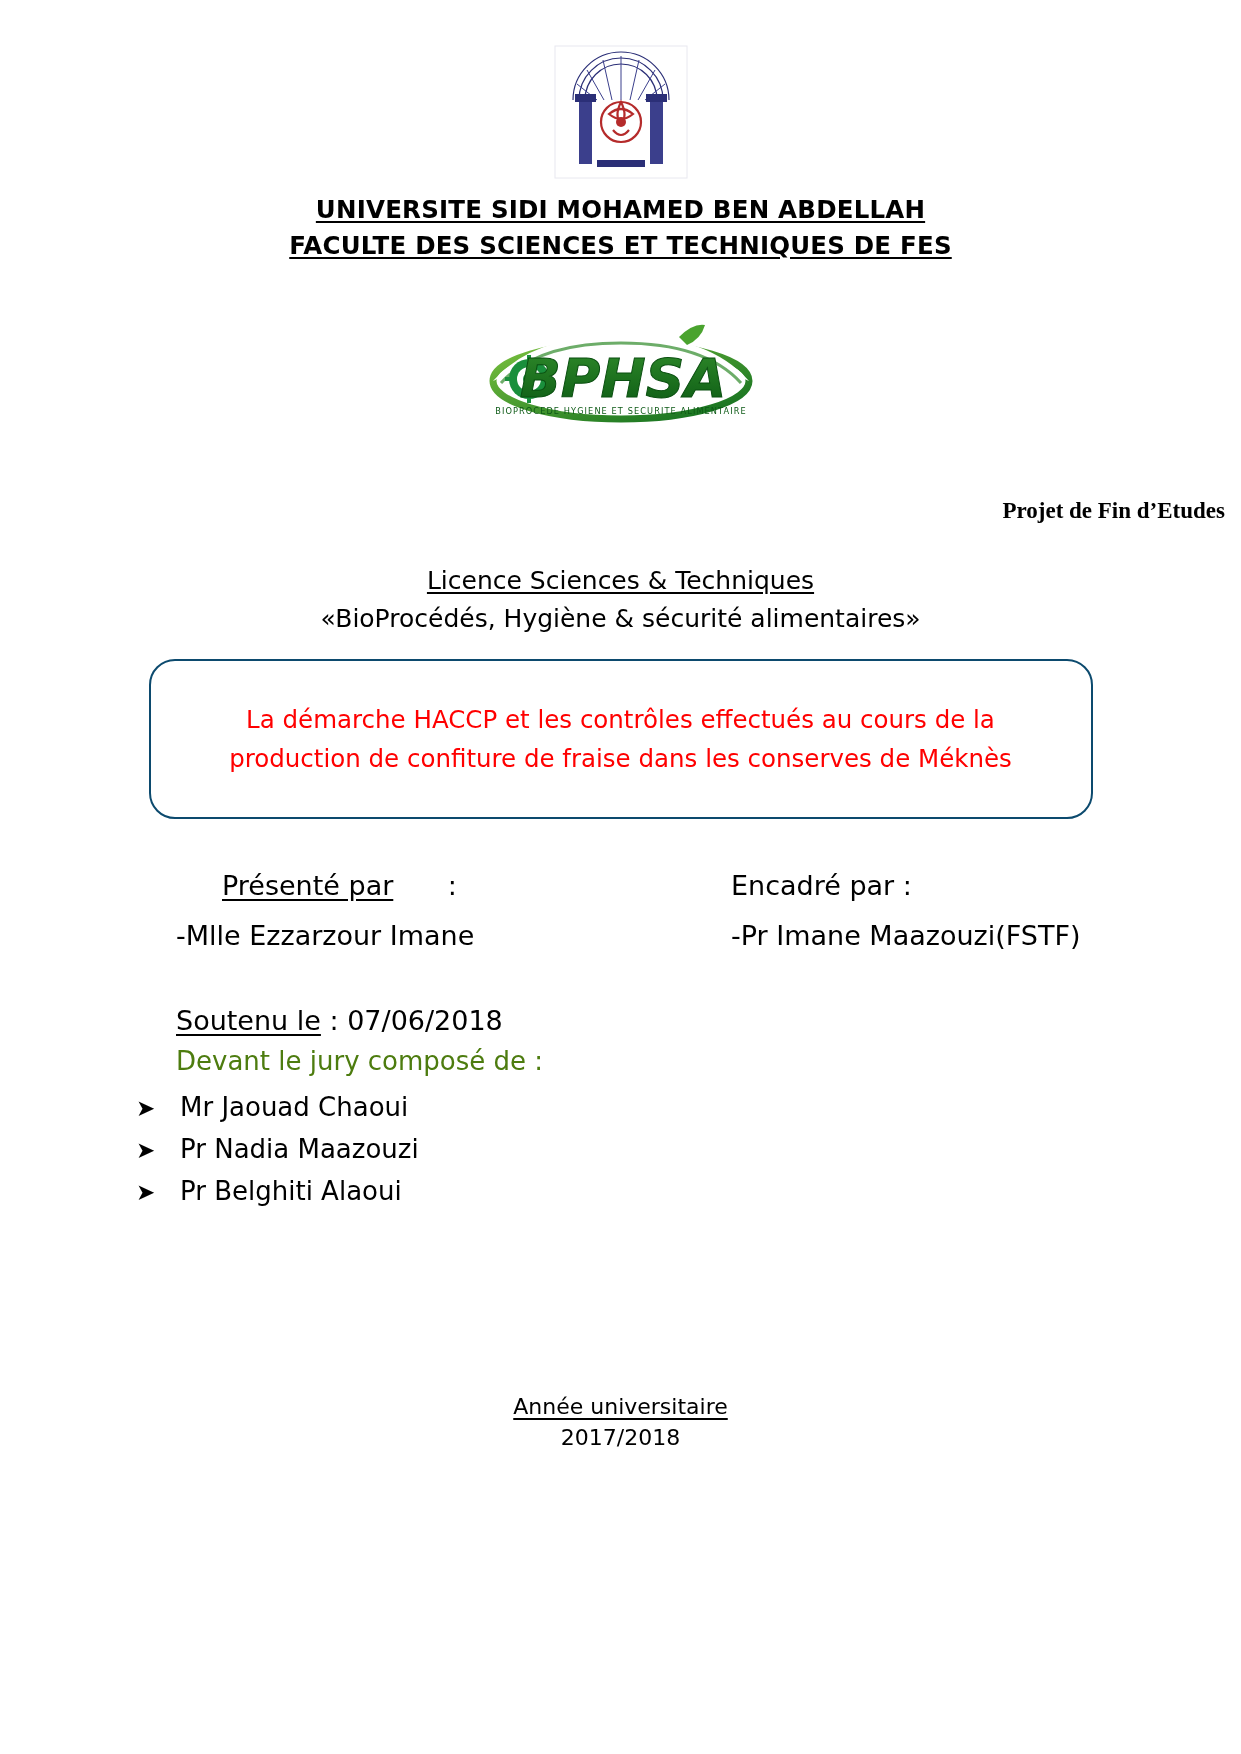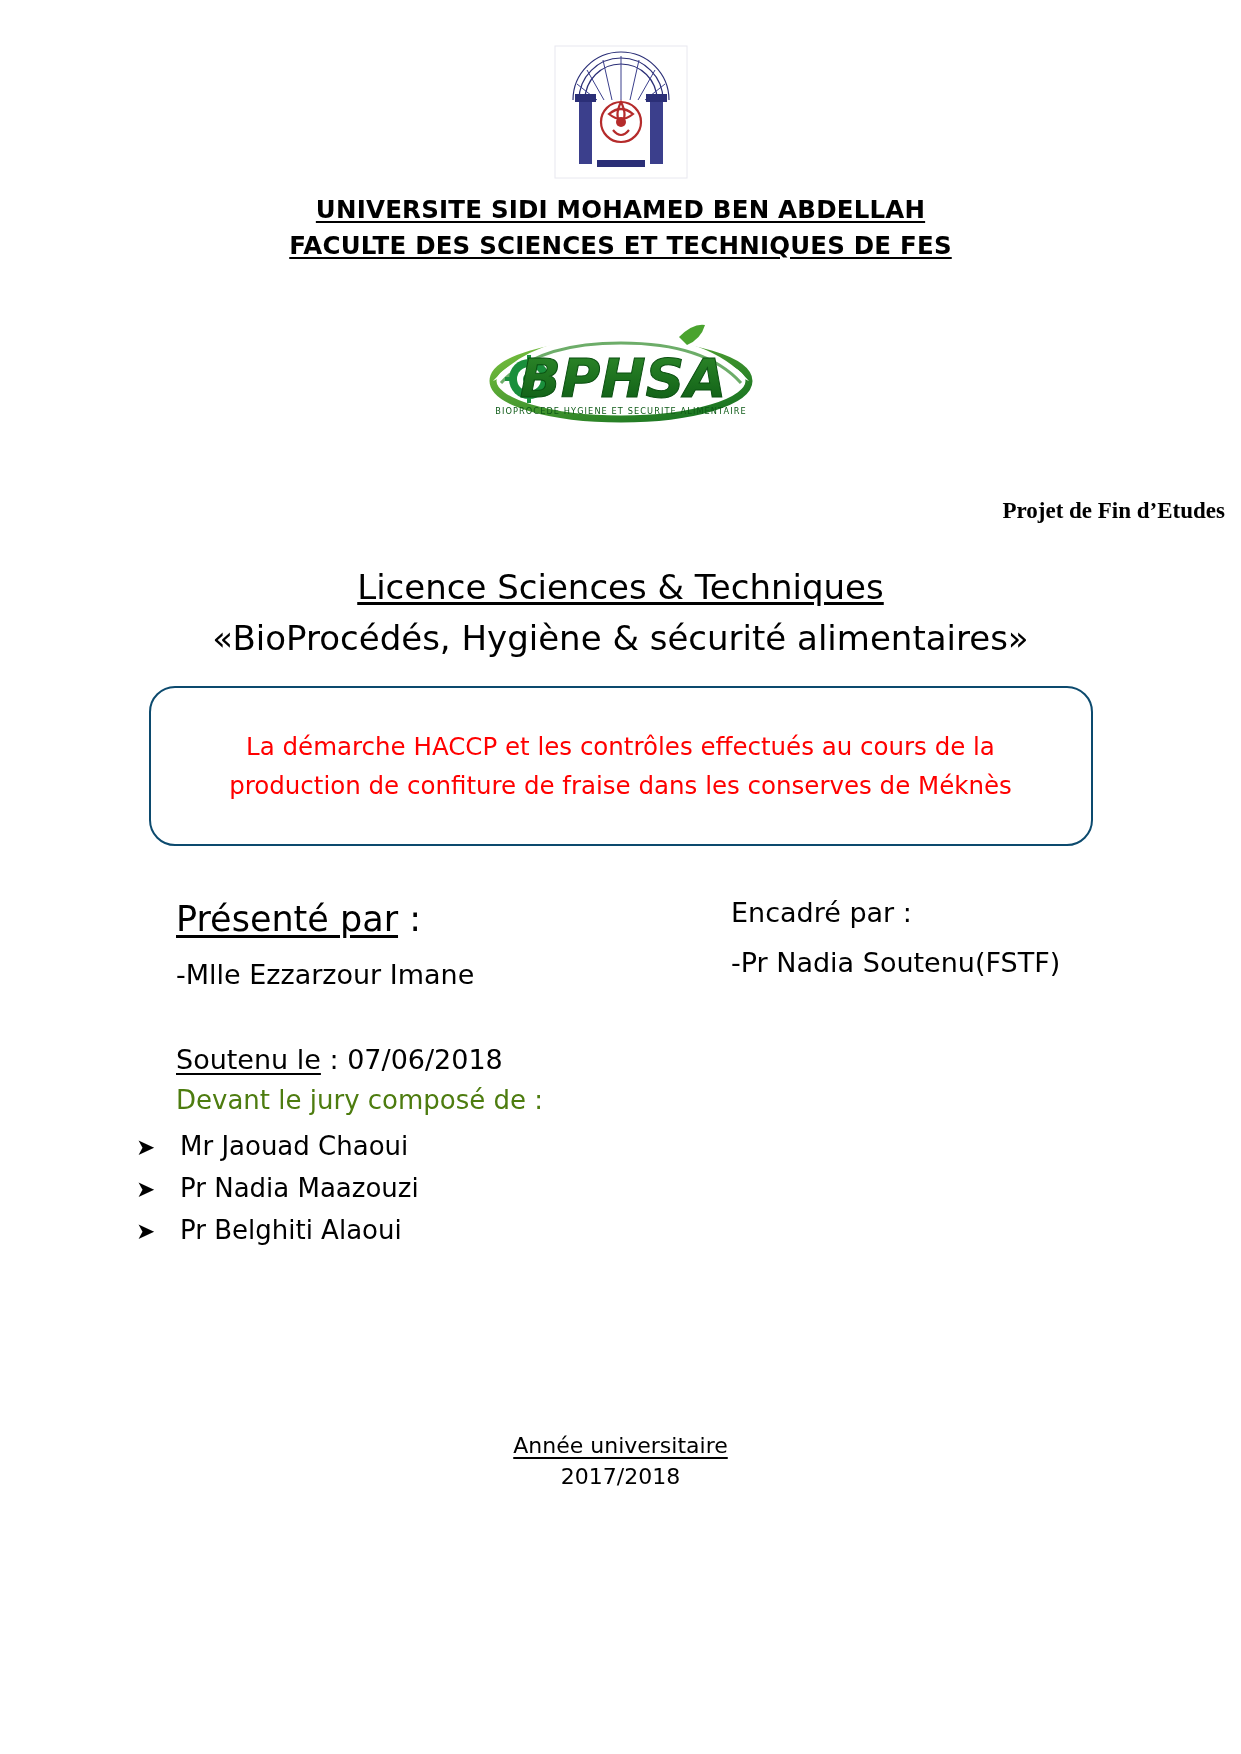--- a/index.html
+++ b/index.html
@@ -74,21 +74,21 @@
     font-weight: bold;
     font-size: 23px;
     color: #000;
   }
 
   
   .degree {
     text-align: center;
     margin-top: 38px;
     font-family: "DejaVu Sans", sans-serif;
-    font-size: 34px;
+    font-size: 25px;
     line-height: 1.5;
     color: #000;
   }
   .degree .l1 {
     text-decoration: underline;
     text-underline-offset: 3px;
   }
 
   
   .title-box-wrap {
@@ -125,22 +125,23 @@
   }
   .authors .col-left {
     width: 470px;
   }
   .authors .col-right {
     flex: 1;
     padding-left: 85px;
   }
   .lbl {
     font-family: "DejaVu Sans", sans-serif;
-    font-size: 35px;
-    color: #000;
+    font-size: 27px;
+    color: #000;
+    margin-left: 46px;
   }
   .lbl.underline {
     text-decoration: underline;
     text-underline-offset: 4px;
   }
   .row-line {
     font-family: "DejaVu Sans", sans-serif;
     font-size: 27px;
     line-height: 1.55;
     color: #000;
@@ -307,21 +308,21 @@
 
   <div class="authors">
     <div class="col-left">
       <div class="row-line">
         <span class="lbl underline">Présenté par</span><span class="lbl"> :</span>
       </div>
       <div class="row-line spaced">-Mlle Ezzarzour Imane</div>
     </div>
     <div class="col-right">
       <div class="row-line">Encadré par :</div>
-      <div class="row-line spaced">-Pr Nadia Soutenu(FSTF)</div>
+      <div class="row-line spaced">-Pr Imane Maazouzi(FSTF)</div>
     </div>
   </div>
 
   <div class="defense">
     <div class="line1">
       <span class="u">Soutenu le</span><span> :</span>
       <span>07/06/2018</span>
     </div>
     <div class="line2">Devant le jury composé de :</div>
     <ul class="jury">

